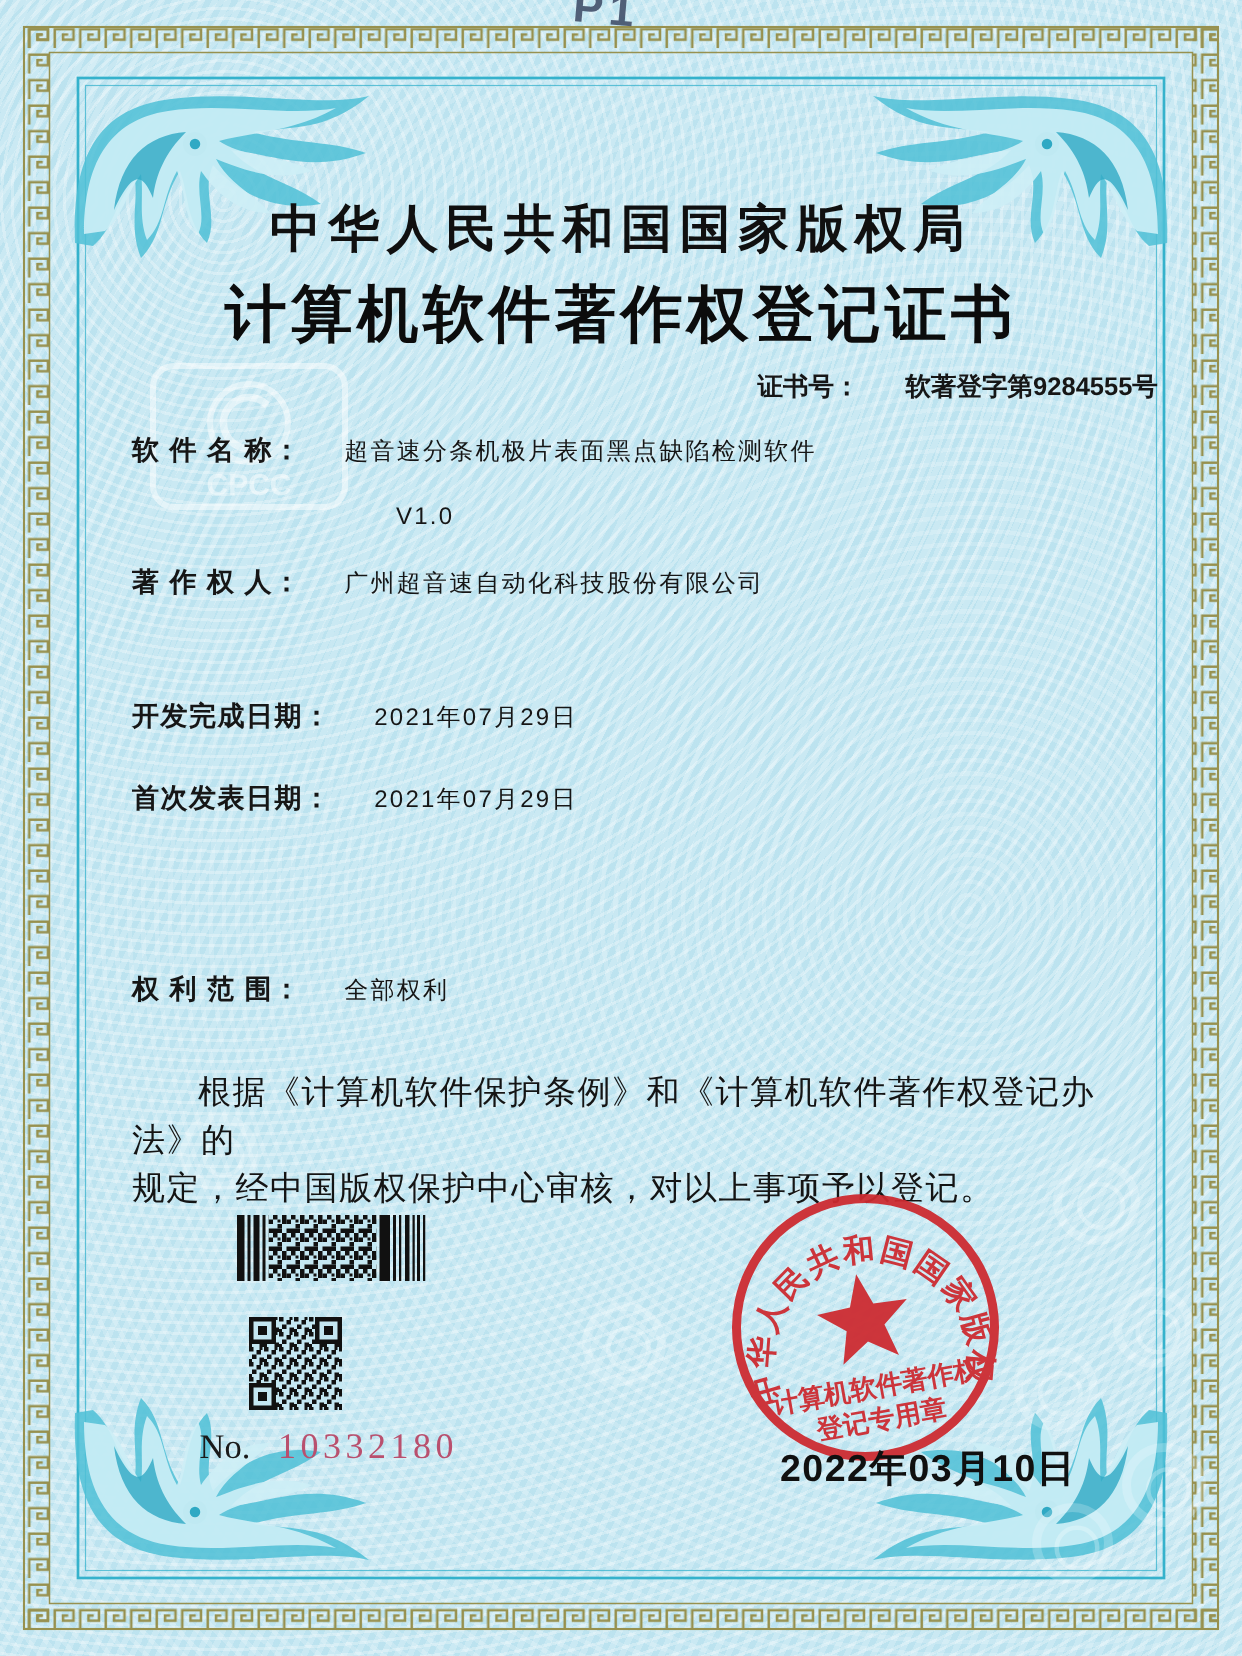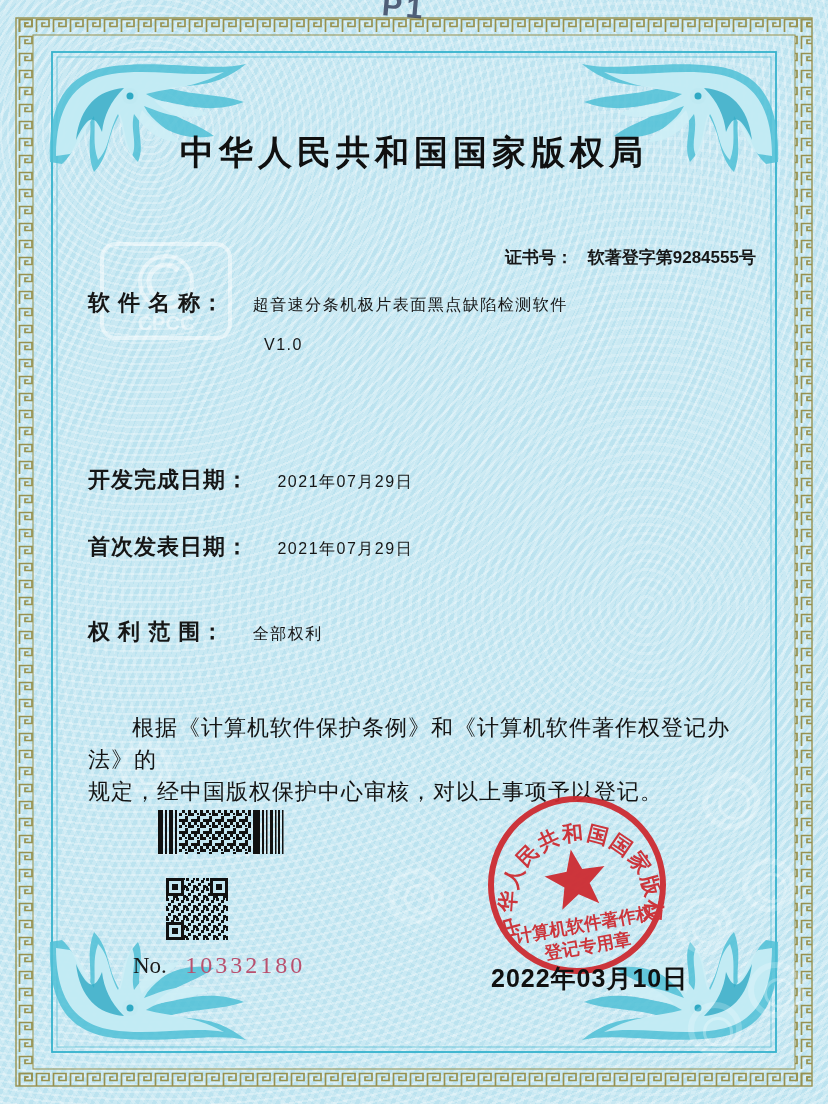--- a/index.html
+++ b/index.html
@@ -12,21 +12,21 @@
       repeating-linear-gradient(115deg, rgba(255,255,255,.10) 0 4px, rgba(120,190,215,.10) 4px 8px),
       #c4e7f2;
   }
   .abs{position:absolute;}
   .frame-svg{position:absolute;left:0;top:0;z-index:1;}
   .txt{color:#161616;z-index:5;}
   .center{width:828px;text-align:center;left:0;}
   .authority{font-size:34px;font-weight:600;letter-spacing:5px;color:#101010;}
   .cert-title{font-size:41px;font-weight:800;letter-spacing:3px;color:#0c0c0c;}
   .certno{font-size:17px;font-weight:700;}
-  .row-label{display:inline-block;font-size:22px;font-weight:700;letter-spacing:1px;}
+  .row-label{display:inline-block;font-size:18px;font-weight:700;letter-spacing:1px;}
   .row-value{display:inline-block;font-size:16px;font-weight:500;letter-spacing:1.5px;margin-left:24px;}
   .statement{font-size:22px;letter-spacing:1px;line-height:1.45;color:#141414;}
   .serial-label{font-size:23px;font-weight:400;font-family:"Liberation Serif","DejaVu Serif",serif;color:#1a1a1a;}
   .serial-number{font-size:24px;letter-spacing:3px;font-family:Liberation Serif, serif;}
   .issue-date{font-size:25px;font-weight:700;letter-spacing:1px;color:#101010;}
   .wm-circle{position:absolute;border-radius:50%;border:6px solid rgba(255,255,255,.55);opacity:.38;z-index:2;}
   .wm-circle::after{content:"";position:absolute;left:22%;top:22%;width:56%;height:56%;border-radius:50%;border:3px solid rgba(255,255,255,.7);}
   .handwriting{font-size:30px;font-weight:600;color:#3a4763;transform:rotate(5deg);letter-spacing:4px;z-index:6;opacity:.85;}
   .cpcc{z-index:2;opacity:.55;}
   .seal-wrap{z-index:7;opacity:.94;}
@@ -78,45 +78,50 @@
   <svg class="abs cpcc" style="left:98px;top:240px;" width="136" height="102" viewBox="0 0 136 102">
     <rect x="4" y="4" width="128" height="94" rx="14" fill="none" stroke="rgba(255,255,255,0.9)" stroke-width="4"></rect>
     <circle cx="68" cy="42" r="26" fill="none" stroke="rgba(255,255,255,0.9)" stroke-width="4"></circle>
     <path d="M80,30 A17,17 0 1 0 80,54" fill="none" stroke="rgba(255,255,255,0.9)" stroke-width="5"></path>
     <text x="68" y="90" text-anchor="middle" font-size="20" font-weight="bold" fill="rgba(255,255,255,0.9)" font-family="Liberation Sans, sans-serif">CPCC</text>
   </svg>
 
   <div class="abs handwriting" style="left:382px;top:-10px;">P1</div>
 
   <div class="abs txt center authority" style="top:130px;">中华人民共和国国家版权局</div>
+  <div class="abs txt center cert-title" style="top:182px;">计算机软件著作权登记证书</div>
 
   <div class="abs txt certno" style="left:505px;top:246px;">
     <span>证书号：</span>
-    <span style="margin-left:10px;">软著登字第9284555号</span>
+    <span style="margin-left:26px;">软著登字第9284555号</span>
   </div>
 
   <div class="abs txt" style="left:88px;top:288px;z-index:5;">
     <span class="row-label">软 件 名 称：</span>
     <span class="row-value">超音速分条机极片表面黑点缺陷检测软件</span>
   </div>
   <div class="abs txt row-value" style="left:264px;top:336px;margin-left:0;z-index:5;">V1.0</div>
 
+  <div class="abs txt" style="left:88px;top:376px;">
+    <span class="row-label">著 作 权 人：</span>
+    <span class="row-value">广州超音速自动化科技股份有限公司</span>
+  </div>
 
   <div class="abs txt" style="left:88px;top:465px;">
     <span class="row-label">开发完成日期：</span>
     <span class="row-value">2021年07月29日</span>
   </div>
 
-  <div class="abs txt" style="left:88px;top:532px;">
+  <div class="abs txt" style="left:88px;top:520px;">
     <span class="row-label">首次发表日期：</span>
     <span class="row-value">2021年07月29日</span>
   </div>
 
 
-  <div class="abs txt" style="left:88px;top:617px;">
+  <div class="abs txt" style="left:88px;top:647px;">
     <span class="row-label">权 利 范 围：</span>
     <span class="row-value">全部权利</span>
   </div>
 
 
   <div class="abs txt statement" style="left:88px;top:712px;width:660px;">
     <div style="text-indent:2em;">根据《计算机软件保护条例》和《计算机软件著作权登记办法》的</div>
     <div>规定，经中国版权保护中心审核，对以上事项予以登记。</div>
   </div>
 
@@ -190,15 +195,15 @@
       <text x="92" y="138" text-anchor="middle" font-size="17.5" font-weight="700" fill="#cd2a30" font-family="Liberation Sans, sans-serif">计算机软件著作权</text>
       <text x="92" y="160" text-anchor="middle" font-size="17.5" font-weight="700" fill="#cd2a30" font-family="Liberation Sans, sans-serif">登记专用章</text>
     </g>
   </svg>
 
   <div class="abs" style="left:133px;top:952px;z-index:5;">
     <span class="serial-label">No.</span>
     <span class="serial-number" style="color:#b9506e;margin-left:14px;">10332180</span>
   </div>
 
-  <div class="abs issue-date" style="left:491px;top:962px;z-index:8;">2022年03月10日</div>
+  <div class="abs issue-date" style="left:520px;top:962px;z-index:8;">2022年03月10日</div>
 
 </div>
 
 </body></html>

